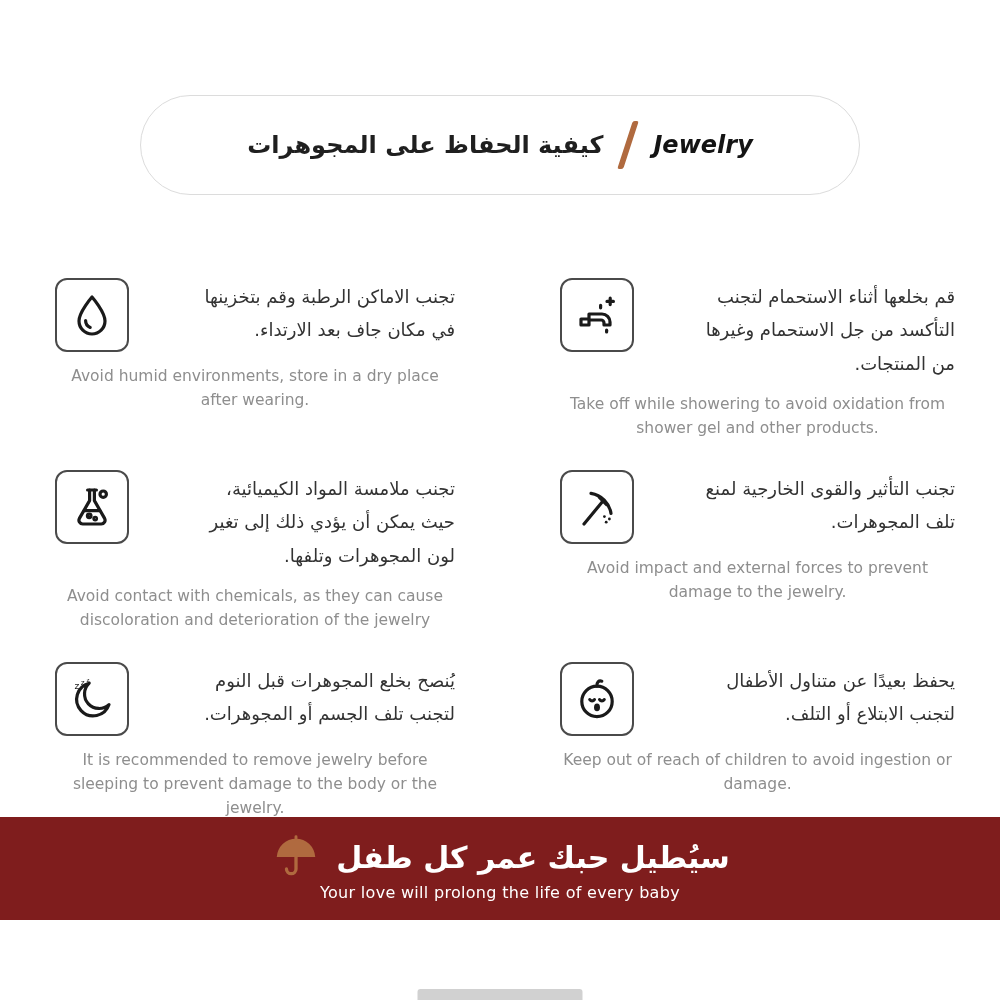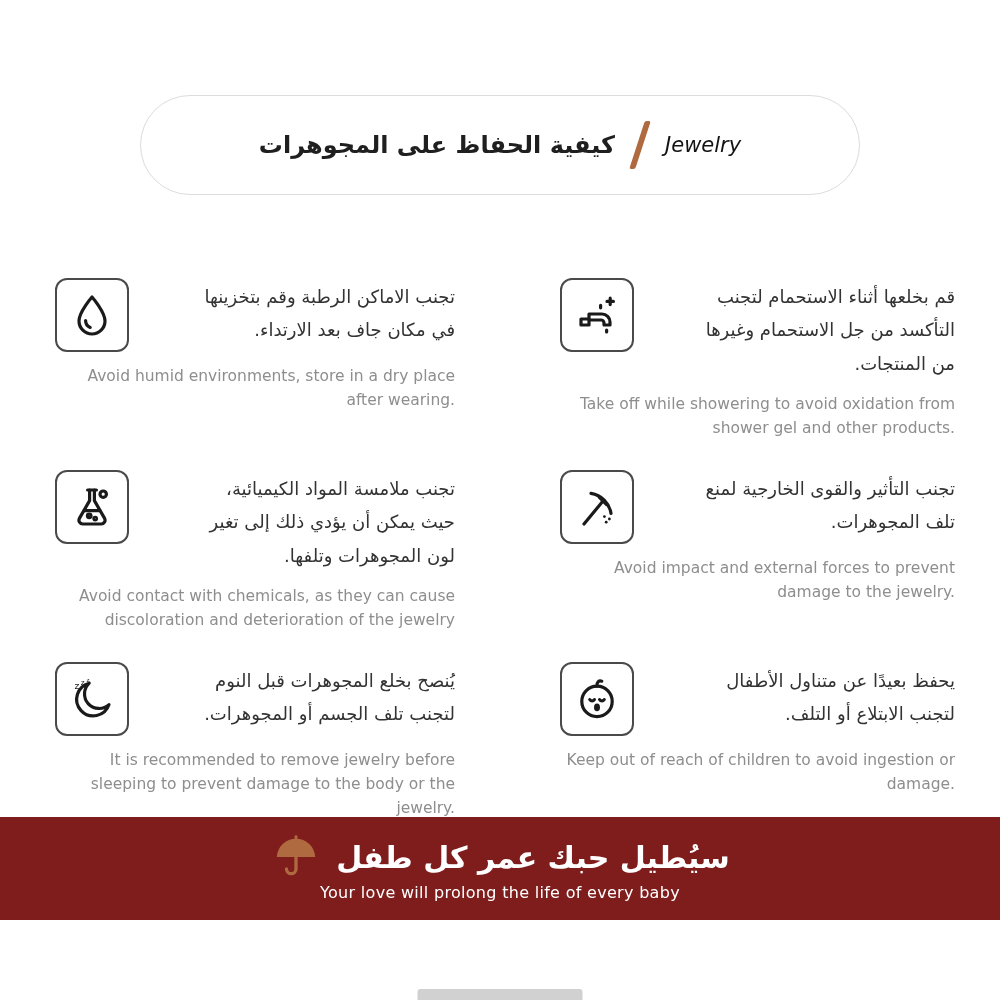--- a/index.html
+++ b/index.html
@@ -39,22 +39,22 @@
   }
   .header-slash {
     width: 6px;
     height: 48px;
     background: #b06a3f;
     transform: skewX(-18deg);
     border-radius: 2px;
   }
   .header-title-en {
     font-style: italic;
-    font-weight: normal;
-    font-size: 21px;
+    font-weight: bold;
+    font-size: 24px;
     color: #141414;
     line-height: 1.35;
   }
 
   
   .care-grid {
     position: absolute;
     top: 278px;
     left: 55px;
     display: grid;
@@ -89,21 +89,21 @@
     font-size: 18px;
     color: #333333;
     line-height: 1.85;
     padding-top: 2px;
   }
   .en-text {
     margin-top: 12px;
     font-size: 15.5px;
     color: #8e8e8e;
     line-height: 1.55;
-    text-align: right;
+    text-align: center;
   }
 
   
   .footer-banner {
     position: absolute;
     top: 817px;
     left: 0;
     width: 1000px;
     height: 103px;
     background: #7f1d1d;

